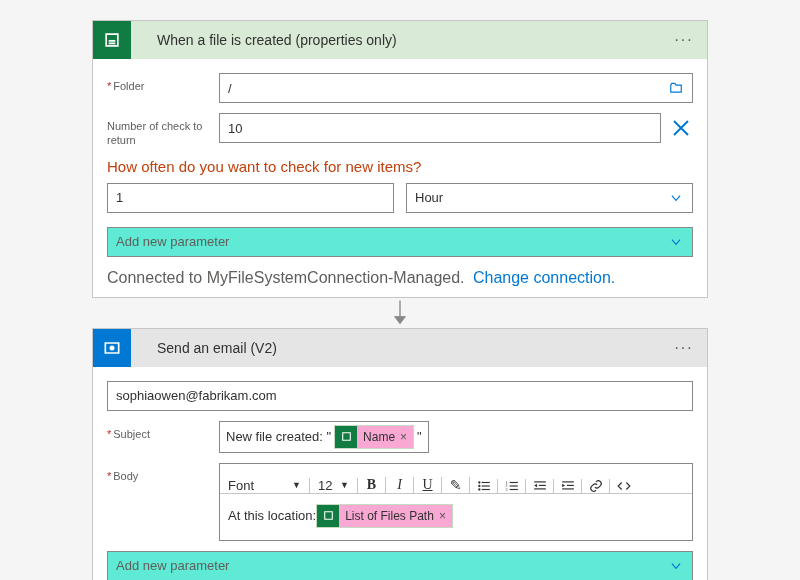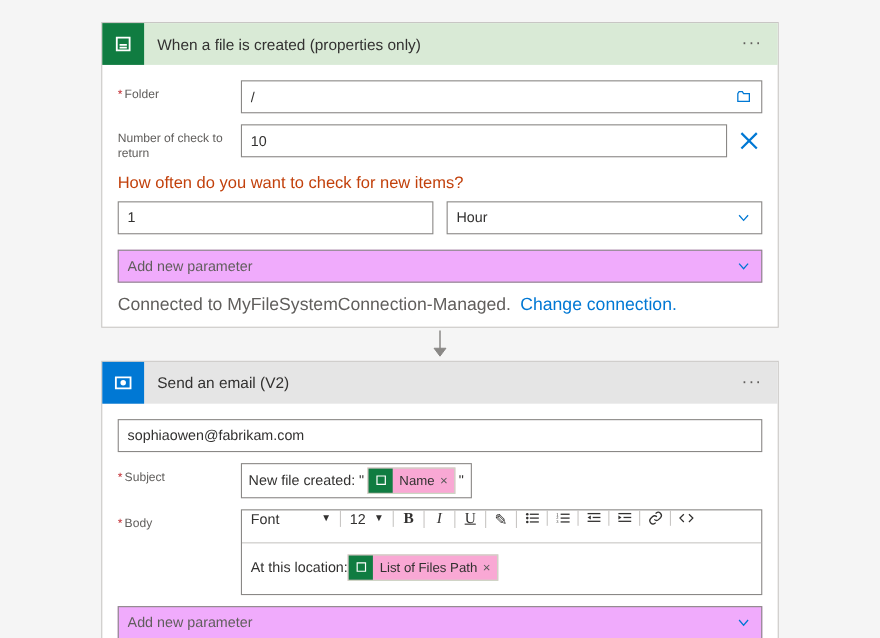--- a/index.html
+++ b/index.html
@@ -20,20 +20,21 @@
   .card {
     width: 616px;
     border: 1px solid #c8c6c4;
     background: #fff;
   }
   .card-header {
     display: flex;
     align-items: center;
     height: 38px;
     padding-right: 10px;
+    gap: 14px;
   }
   .hdr-green { background: #d9ead6; }
   .hdr-blue  { background: #e5e5e5; }
   .card-icon {
     width: 38px; height: 38px;
     display: flex; align-items: center; justify-content: center;
     flex-shrink: 0;
   }
   .ic-green { background: #107c41; }
   .ic-blue  { background: #0078d4; }
@@ -116,21 +117,21 @@
     padding: 0 8px;
     background: #fff;
   }
   .select-box {
     width: 100%;
     border: 1px solid #8a8886;
     height: 30px;
     display: flex;
     align-items: center;
     padding: 0 8px;
-    background: #f0abfc;
+    background: #5eead4;
     margin-bottom: 12px;
   }
   .select-box .input-text { color: #605e5c; }
   .chev-icn svg { stroke: #0078d4; fill: none; }
   .foot-note {
     font-size: 16px;
     color: #605e5c;
   }
   .foot-note a { color: #0078d4; text-decoration: none; margin-left: 4px; cursor: pointer; }
 
@@ -172,21 +173,21 @@
   .token-x { margin-left: 5px; color: #555; cursor: pointer; font-family: Arial; }
 
   .rich-box {
     border: 1px solid #8a8886;
     background: #fff;
   }
   .toolbar {
     border-bottom: 1px solid #c8c6c4;
     height: 30px;
     display: flex;
-    align-items: flex-start;
+    align-items: flex-end;
   }
   .tb-drop {
     display: flex; align-items: center; justify-content: space-between;
     border-right: 1px solid #c8c6c4;
     padding: 0 8px;
     min-width: 90px;
   }
   .tb-drop.sm { min-width: 48px; }
   .tb-drop .tri { font-size: 9px; color: #323130; }
   .tb-btn {

